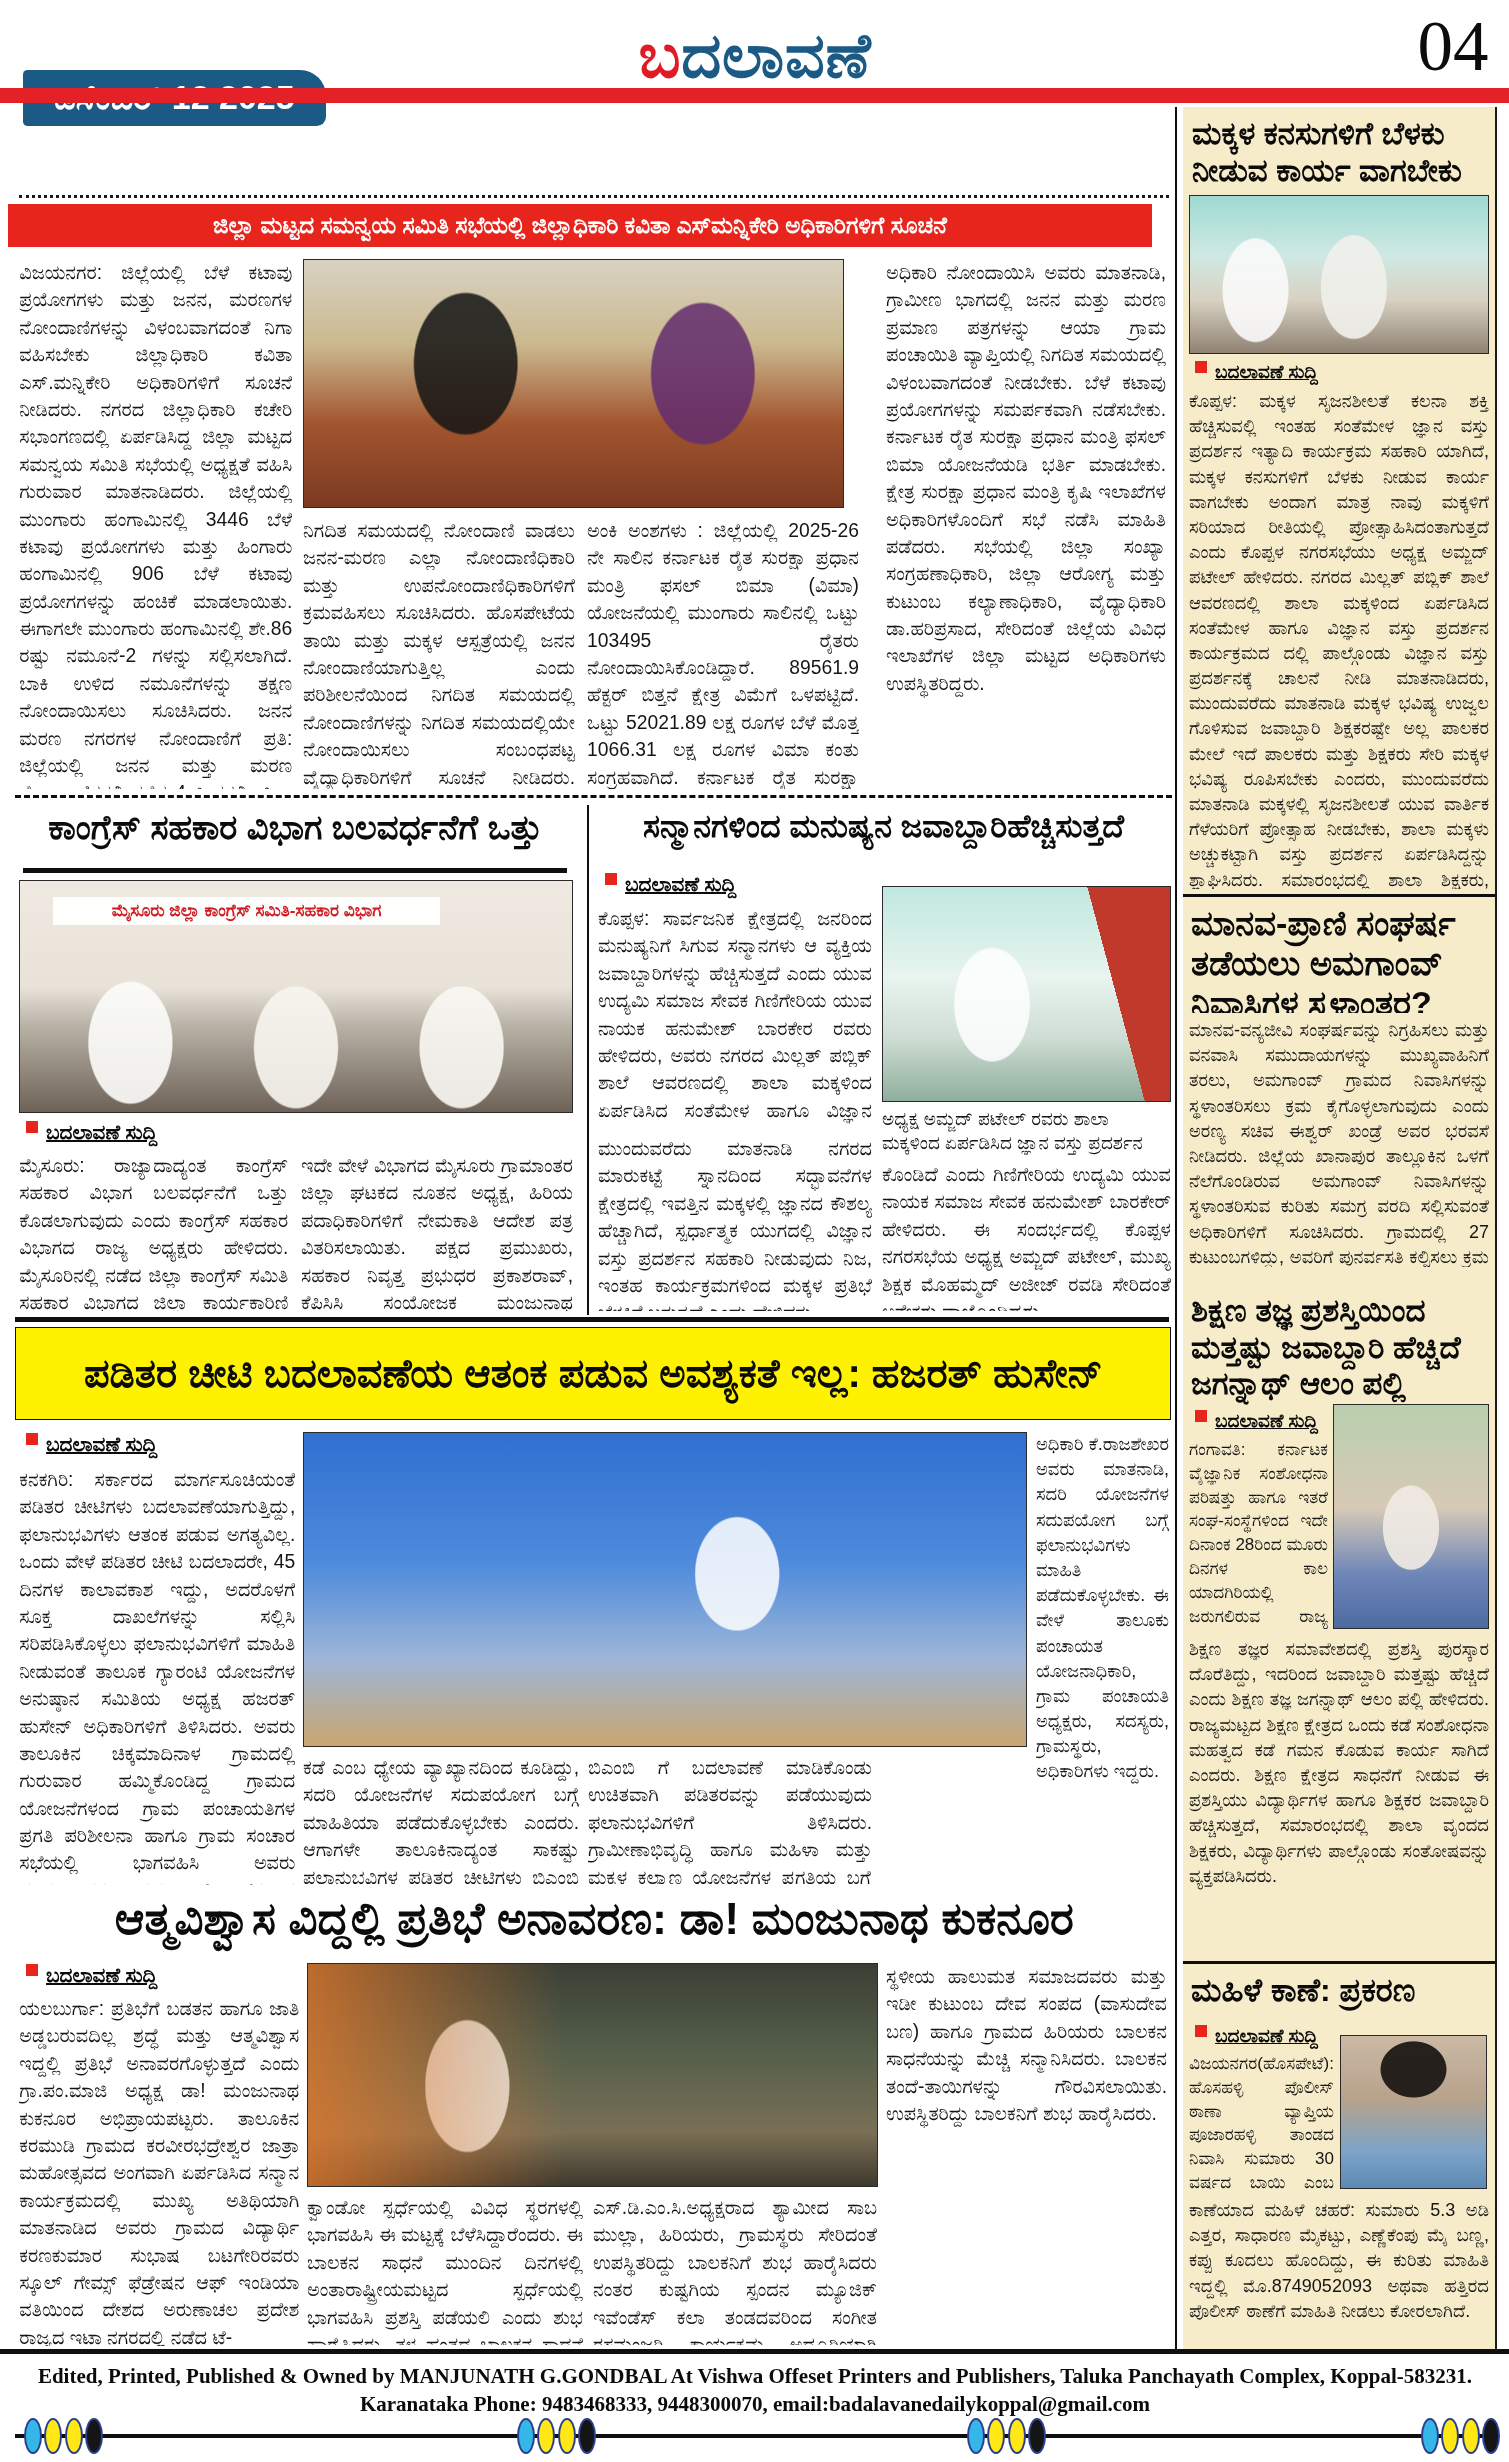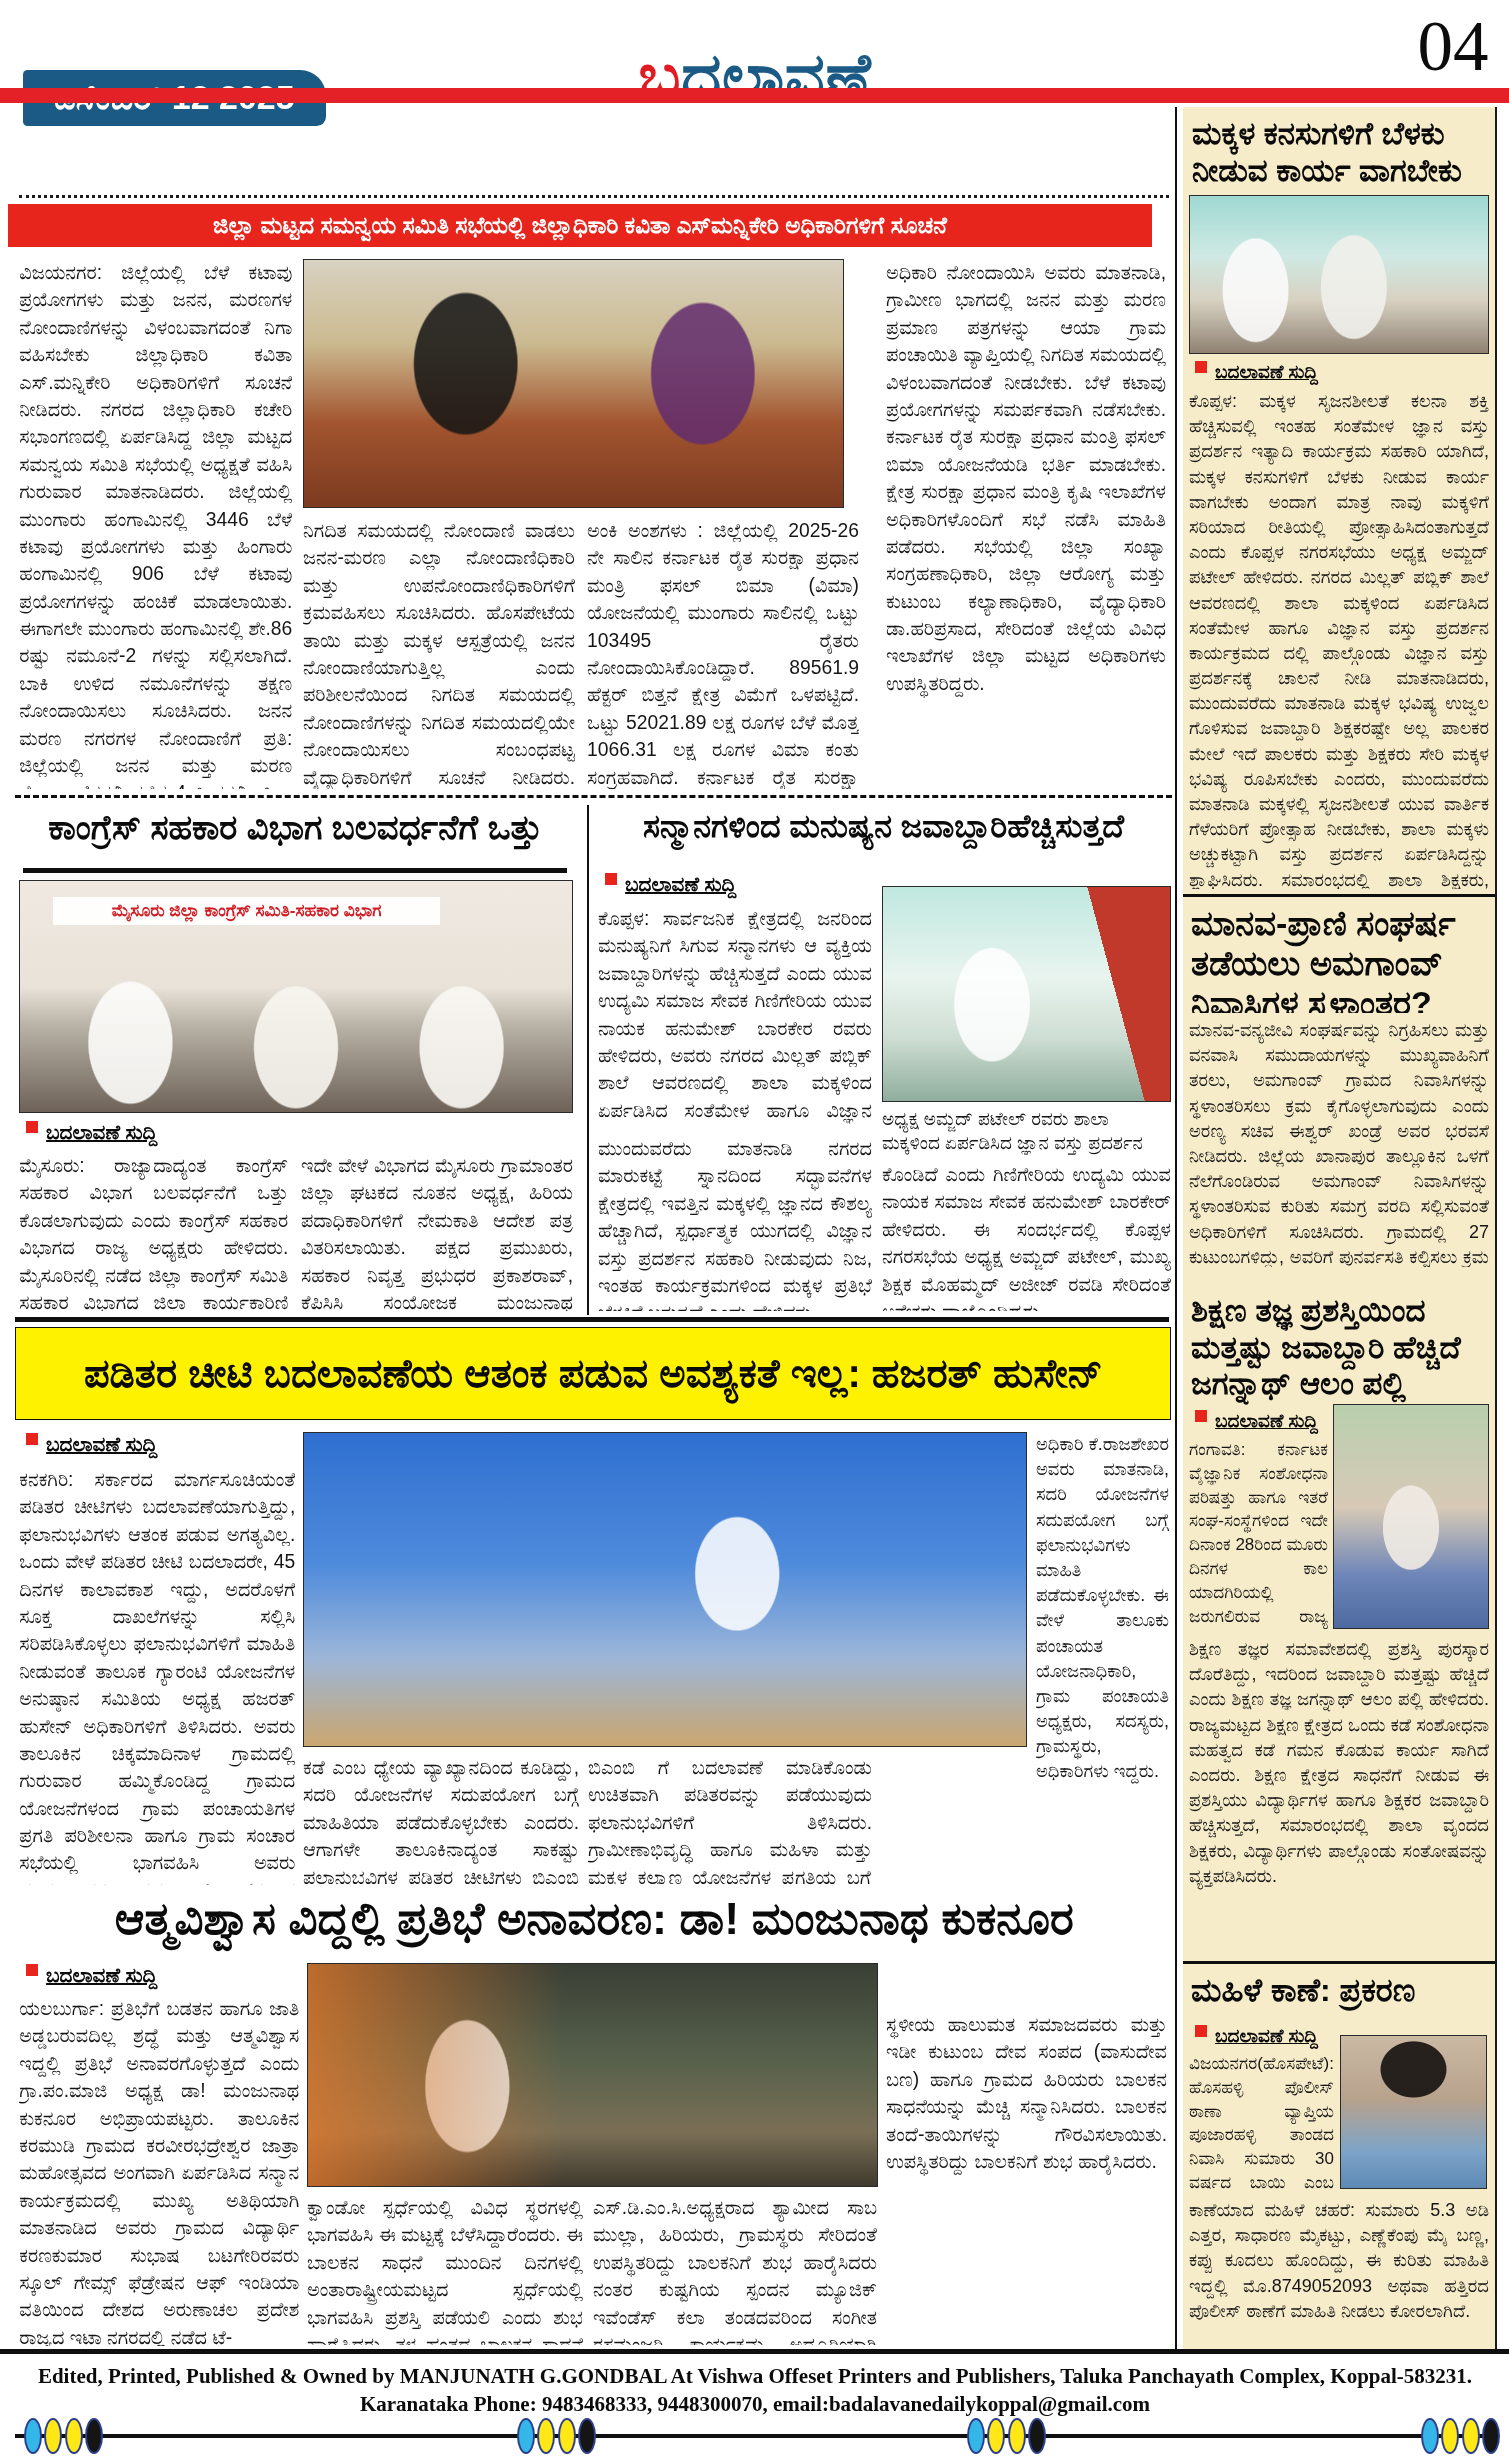--- a/index.html
+++ b/index.html
@@ -87,21 +87,21 @@
   .dot.c-black{background:#151515;}
 </style>
 </head>
 <body>
 
 <div class="page">
 
   <div class="abs date-box" style="left:23px;top:34px;width:303px;height:56px;margin-top:36px;">
     <span>ಡಿಸೆಂಬರ್ 12 2025</span>
   </div>
-  <div class="abs masthead" style="left:0;right:0;top:20px;height:71px;margin-top:20px;">
+  <div class="abs masthead" style="left:0;right:0;top:20px;height:71px;">
     <span class="first">ಬ</span><span>ದಲಾವಣೆ</span>
   </div>
   <div class="abs page-num" style="right:21.6px;top:6.2px;">04</div>
   <div class="abs red-bar" style="left:0;top:88px;width:1510px;height:15.4px;"></div>
 
   <div class="abs dotted-rule" style="left:19.3px;top:195px;width:1150px;height:0;"></div>
   <div class="abs subhead-box" style="left:8px;top:204px;width:1144px;height:43px;">ಜಿಲ್ಲಾ ಮಟ್ಟದ ಸಮನ್ವಯ ಸಮಿತಿ ಸಭೆಯಲ್ಲಿ ಜಿಲ್ಲಾಧಿಕಾರಿ ಕವಿತಾ ಎಸ್‌ಮನ್ನಿಕೇರಿ ಅಧಿಕಾರಿಗಳಿಗೆ ಸೂಚನೆ</div>
 
   <div class="abs body-text" style="left:19.3px;top:259px;width:273px;height:530px;">ವಿಜಯನಗರ: ಜಿಲ್ಲೆಯಲ್ಲಿ ಬೆಳೆ ಕಟಾವು ಪ್ರಯೋಗಗಳು ಮತ್ತು ಜನನ, ಮರಣಗಳ ನೋಂದಾಣಿಗಳನ್ನು ವಿಳಂಬವಾಗದಂತೆ ನಿಗಾ ವಹಿಸಬೇಕು ಜಿಲ್ಲಾಧಿಕಾರಿ ಕವಿತಾ ಎಸ್.ಮನ್ನಿಕೇರಿ ಅಧಿಕಾರಿಗಳಿಗೆ ಸೂಚನೆ ನೀಡಿದರು.   ನಗರದ ಜಿಲ್ಲಾಧಿಕಾರಿ ಕಚೇರಿ ಸಭಾಂಗಣದಲ್ಲಿ ಏರ್ಪಡಿಸಿದ್ದ ಜಿಲ್ಲಾ ಮಟ್ಟದ ಸಮನ್ವಯ ಸಮಿತಿ ಸಭೆಯಲ್ಲಿ ಅಧ್ಯಕ್ಷತೆ ವಹಿಸಿ ಗುರುವಾರ ಮಾತನಾಡಿದರು.   ಜಿಲ್ಲೆಯಲ್ಲಿ ಮುಂಗಾರು ಹಂಗಾಮಿನಲ್ಲಿ 3446 ಬೆಳೆ ಕಟಾವು ಪ್ರಯೋಗಗಳು ಮತ್ತು ಹಿಂಗಾರು ಹಂಗಾಮಿನಲ್ಲಿ 906 ಬೆಳೆ ಕಟಾವು ಪ್ರಯೋಗಗಳನ್ನು ಹಂಚಿಕೆ ಮಾಡಲಾಯಿತು. ಈಗಾಗಲೇ ಮುಂಗಾರು ಹಂಗಾಮಿನಲ್ಲಿ ಶೇ.86 ರಷ್ಟು ನಮೂನೆ-2 ಗಳನ್ನು ಸಲ್ಲಿಸಲಾಗಿದೆ. ಬಾಕಿ ಉಳಿದ ನಮೂನೆಗಳನ್ನು ತಕ್ಷಣ ನೋಂದಾಯಿಸಲು ಸೂಚಿಸಿದರು. ಜನನ ಮರಣ ನಗರಗಳ ನೋಂದಾಣಿಗೆ ಪ್ರತಿ: ಜಿಲ್ಲೆಯಲ್ಲಿ ಜನನ ಮತ್ತು ಮರಣ ನೋಂದಾಣಿಗಳಲ್ಲಿ ಕಳೆದ 4 ತಿಂಗಳಲ್ಲಿ ಜಿಲ್ಲಾ ವ್ಯಾಪ್ತಿಯಲ್ಲಿ ಜನನ 7870, ಮರಣ 3653 ಒಟ್ಟು 11523 ನೋಂದಾಯಿಸಲಾಗಿದೆ. ಸರ್ಕಾರಿ ಮತ್ತು ಖಾಸಗಿ ಆಸ್ಪತ್ರೆಗಳಲ್ಲಿನ ಜನನ-ಮರಣ ನೋಂದಾಣಿ ಪ್ರಕ್ರಿಯೆ ವಿಳಂಬವಾಗದಂತೆ ಜಾಗೃತಿ ವಹಿಸುವುದು.</div>
   <div class="photo ph-meeting" style="left:303px;top:259px;width:541px;height:249px;"></div>
@@ -149,21 +149,21 @@
   <div class="abs body-text" style="left:303px;top:1754px;width:276px;height:130px;">ಕಡೆ ಎಂಬ ಧ್ಯೇಯ ವ್ಯಾಖ್ಯಾನದಿಂದ ಕೂಡಿದ್ದು, ಸದರಿ ಯೋಜನೆಗಳ ಸದುಪಯೋಗ ಬಗ್ಗೆ ಮಾಹಿತಿಯಾ ಪಡೆದುಕೊಳ್ಳಬೇಕು ಎಂದರು.   ಆಗಾಗಳೇ ತಾಲೂಕಿನಾದ್ಯಂತ ಸಾಕಷ್ಟು ಫಲಾನುಭವಿಗಳ ಪಡಿತರ ಚೀಟಿಗಳು ಬಿಎಂಬಿ ನಿಂದ ಎಪಿಎಲ್ ಗೆ ಕಡ್ಡಾಯ ಆಗಿರುವುದರಿಂದ ಕಂಗಾಲಾಗಿದ್ದು, ಯಾವುದೇ ಫಲಾನುಭವಿಗಳು ಆತಂಕ ಪಡುವ ಅಗತ್ಯವಿಲ್ಲ ಎಂದರು.</div>
   <div class="abs body-text" style="left:588px;top:1754px;width:284px;height:130px;">ಬಿಎಂಬಿ ಗೆ ಬದಲಾವಣೆ ಮಾಡಿಕೊಂಡು ಉಚಿತವಾಗಿ ಪಡಿತರವನ್ನು ಪಡೆಯುವುದು ಫಲಾನುಭವಿಗಳಿಗೆ ತಿಳಿಸಿದರು. ಗ್ರಾಮೀಣಾಭಿವೃದ್ಧಿ ಹಾಗೂ ಮಹಿಳಾ ಮತ್ತು ಮಕ್ಕಳ ಕಲ್ಯಾಣ ಯೋಜನೆಗಳ ಪ್ರಗತಿಯ ಬಗ್ಗೆ ಚರ್ಚಿಸಿ ಅಧಿಕಾರಿಗಳಿಂದ ಮಾಹಿತಿ ಪಡೆದರು. ನಂತರ ತಾಲೂಕು ಕಾರ್ಯನಿರ್ವಾಹಕ</div>
 
   <div class="abs headline-xl" style="left:19.3px;top:1895px;width:1150px;height:63px;font-size:45px;">ಆತ್ಮವಿಶ್ವಾಸ ವಿದ್ದಲ್ಲಿ ಪ್ರತಿಭೆ ಅನಾವರಣ: ಡಾ! ಮಂಜುನಾಥ ಕುಕನೂರ</div>
   <div class="abs byline" style="left:26px;top:1964px;">
     <span class="sq"></span>
     <span class="lbl">ಬದಲಾವಣೆ ಸುದ್ದಿ</span>
   </div>
   <div class="abs body-text" style="left:19.3px;top:1995px;width:280px;height:351px;">ಯಲಬುರ್ಗಾ: ಪ್ರತಿಭೆಗೆ ಬಡತನ ಹಾಗೂ ಜಾತಿ ಅಡ್ಡಬರುವದಿಲ್ಲ ಶ್ರದ್ಧೆ ಮತ್ತು ಆತ್ಮವಿಶ್ವಾಸ ಇದ್ದಲ್ಲಿ ಪ್ರತಿಭೆ ಅನಾವರಗೊಳ್ಳುತ್ತದೆ ಎಂದು ಗ್ರಾ.ಪಂ.ಮಾಜಿ ಅಧ್ಯಕ್ಷ ಡಾ! ಮಂಜುನಾಥ ಕುಕನೂರ ಅಭಿಪ್ರಾಯಪಟ್ಟರು.   ತಾಲೂಕಿನ ಕರಮುಡಿ ಗ್ರಾಮದ ಕರವೀರಭದ್ರೇಶ್ವರ ಜಾತ್ರಾ ಮಹೋತ್ಸವದ ಅಂಗವಾಗಿ ಏರ್ಪಡಿಸಿದ ಸನ್ಮಾನ ಕಾರ್ಯಕ್ರಮದಲ್ಲಿ ಮುಖ್ಯ ಅತಿಥಿಯಾಗಿ ಮಾತನಾಡಿದ ಅವರು ಗ್ರಾಮದ ವಿದ್ಯಾರ್ಥಿ ಕರಣಕುಮಾರ ಸುಭಾಷ ಬಟಗೇರಿರವರು ಸ್ಕೂಲ್ ಗೇಮ್ಸ್ ಫೆಡ್ರೇಷನ ಆಫ್ ಇಂಡಿಯಾ ವತಿಯಿಂದ ದೇಶದ ಅರುಣಾಚಲ ಪ್ರದೇಶ ರಾಜ್ಯದ ಇಟಾ ನಗರದಲ್ಲಿ ನಡೆದ ಟೆ-</div>
   <div class="photo ph-night" style="left:307px;top:1963px;width:571px;height:224px;"></div>
-  <div class="abs body-text" style="left:886px;top:1963px;width:281px;height:383px;margin-top:48px;">ಸ್ಥಳೀಯ ಹಾಲುಮತ ಸಮಾಜದವರು ಮತ್ತು ಇಡೀ ಕುಟುಂಬ ದೇವ ಸಂಪದ (ವಾಸುದೇವ ಬಣ) ಹಾಗೂ ಗ್ರಾಮದ ಹಿರಿಯರು ಬಾಲಕನ ಸಾಧನೆಯನ್ನು ಮೆಚ್ಚಿ ಸನ್ಮಾನಿಸಿದರು. ಬಾಲಕನ ತಂದೆ-ತಾಯಿಗಳನ್ನು ಗೌರವಿಸಲಾಯಿತು. ಉಪಸ್ಥಿತರಿದ್ದು ಬಾಲಕನಿಗೆ ಶುಭ ಹಾರೈಸಿದರು.</div>
+  <div class="abs body-text" style="left:886px;top:1963px;width:281px;height:383px;">ಸ್ಥಳೀಯ ಹಾಲುಮತ ಸಮಾಜದವರು ಮತ್ತು ಇಡೀ ಕುಟುಂಬ ದೇವ ಸಂಪದ (ವಾಸುದೇವ ಬಣ) ಹಾಗೂ ಗ್ರಾಮದ ಹಿರಿಯರು ಬಾಲಕನ ಸಾಧನೆಯನ್ನು ಮೆಚ್ಚಿ ಸನ್ಮಾನಿಸಿದರು. ಬಾಲಕನ ತಂದೆ-ತಾಯಿಗಳನ್ನು ಗೌರವಿಸಲಾಯಿತು. ಉಪಸ್ಥಿತರಿದ್ದು ಬಾಲಕನಿಗೆ ಶುಭ ಹಾರೈಸಿದರು.</div>
   <div class="abs body-text" style="left:307px;top:2194px;width:276px;height:151px;">ಕ್ವಾಂಡೋ ಸ್ಪರ್ಧೆಯಲ್ಲಿ ವಿವಿಧ ಸ್ಥರಗಳಲ್ಲಿ ಭಾಗವಹಿಸಿ ಈ ಮಟ್ಟಕ್ಕೆ ಬೆಳೆಸಿದ್ದಾರೆಂದರು. ಈ ಬಾಲಕನ ಸಾಧನೆ ಮುಂದಿನ ದಿನಗಳಲ್ಲಿ ಅಂತಾರಾಷ್ಟ್ರೀಯಮಟ್ಟದ ಸ್ಪರ್ಧೆಯಲ್ಲಿ ಭಾಗವಹಿಸಿ ಪ್ರಶಸ್ತಿ ಪಡೆಯಲಿ ಎಂದು ಶುಭ ಹಾರೈಸಿದರು. ತಳ ಹಂತದ ಬಾಲಕನ ಸಾಧನೆ ಮೆಚ್ಚುವಂತದ್ದು ಇಂದಿನ ಯುವಕರಿಗೆ ಇದು ದಾರಿ ದೀಪ ವಾಗಿದೆ ಎಂದರು. ಸನ್ಮಾನ ಸಮಾರಂಭದಲ್ಲಿ ಶ್ರೀ ಕರವೀರಭದ್ರೇಶ್ವರ ಸೇವಾ ಸಮಿತಿಯ ಅಧ್ಯಕ್ಷರಾದ ಶರಣಪ್ಪಗೌಡ ವಿ ಪಾಟೀಲ ಶರಣ ಬಸಪ್ಪ ದಾನಕ್ಕೆ !</div>
   <div class="abs body-text" style="left:593px;top:2194px;width:284px;height:151px;">ಎಸ್.ಡಿ.ಎಂ.ಸಿ.ಅಧ್ಯಕ್ಷರಾದ ಶ್ಯಾಮೀದ ಸಾಬ ಮುಲ್ಲಾ, ಹಿರಿಯರು, ಗ್ರಾಮಸ್ಥರು ಸೇರಿದಂತೆ ಉಪಸ್ಥಿತರಿದ್ದು ಬಾಲಕನಿಗೆ ಶುಭ ಹಾರೈಸಿದರು ನಂತರ ಕುಷ್ಟಗಿಯ ಸ್ಪಂದನ ಮ್ಯೂಜಿಕ್ ಇವೆಂಡೆಸ್ ಕಲಾ ತಂಡದವರಿಂದ ಸಂಗೀತ ರಸಮಂಜರಿ ಕಾರ್ಯಕ್ರಮ ಅದ್ಧೂರಿಯಾಗಿ ನೆರವೇರಿತು. ಪ್ರಾ.ಶಾಲೆಯ ಎಸ್.ಡಿ.ಎಂ.ಸಿ. ಅಧ್ಯಕ್ಷರಾದ ಗೌಡಪ್ಪ ಬಲಕುಂದಿ ನಿರೂಪಿಸಿದರು, ಯಮನೂರಪ್ಪ ಹವಳಿ ಸ್ವಾಗತಿಸಿ ವಂದಿಸಿದರು ! ಕರವೀರಬದ್ರೇಶ್ವರನ ರಥತೋತ್ಸವಕ್ಕೆ ಸಾವಿರಾರು ಭಕ್ತಾದಿಗಳು ಸಾಕ್ಷಿಯಾದರು.</div>
 
   <div class="abs v-rule" style="left:1175px;top:107px;width:2.3px;height:2242px;"></div>
   <div class="abs rail-panel" style="left:1183px;top:107px;width:312px;height:2242px;"></div>
 
   <div class="abs headline-m" style="left:1192px;top:116px;width:293px;height:76px;">ಮಕ್ಕಳ ಕನಸುಗಳಿಗೆ ಬೆಳಕು ನೀಡುವ ಕಾರ್ಯ ವಾಗಬೇಕು</div>
   <div class="photo ph-ribbon" style="left:1189px;top:195px;width:300px;height:159px;"></div>
   <div class="abs byline" style="left:1195px;top:361px;font-size:18.5px;">
     <span class="sq"></span>

